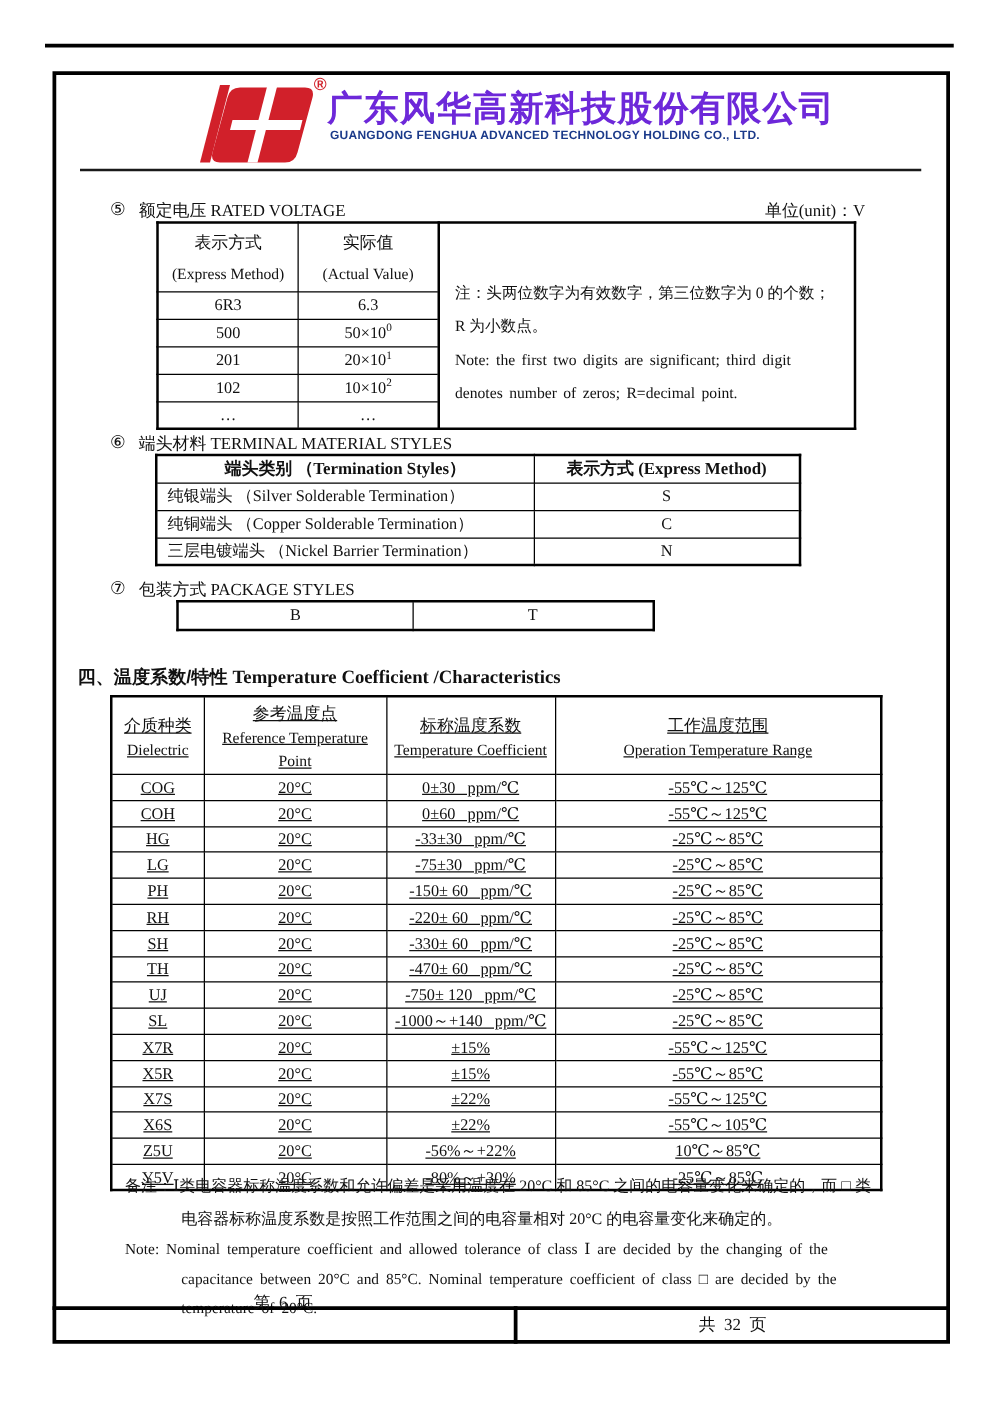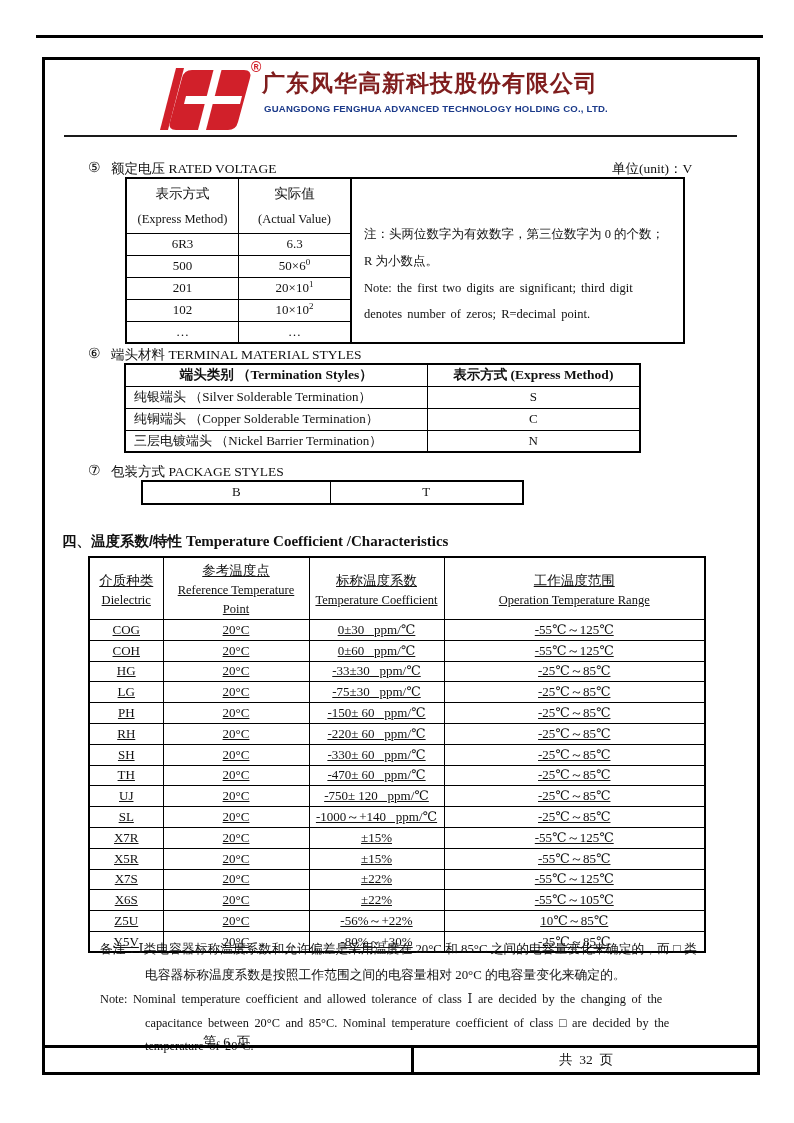--- a/index.html
+++ b/index.html
@@ -6,21 +6,21 @@
   body { background:#fff; font-family:"Liberation Serif","DejaVu Serif",serif; color:#111; }
   .page { position:relative; width:794px; height:1123px; background:#fff; overflow:hidden; }
   .abs { position:absolute; }
 
   .top-line { left:36px; top:35px; width:727px; height:3px; background:#000; }
   .frame { left:42px; top:57px; width:718px; height:1018px; border:3px solid #000; }
 
   
   .logo-svg { left:146px; top:64px; }
   .reg-mark { left:251px; top:59px; font-size:14px; font-weight:bold; color:#d1202a; font-family:"Liberation Sans",sans-serif; }
-  .company-cn { left:262px; top:68px; font-size:23px; font-weight:bold; color:#7f1d1d;
+  .company-cn { left:262px; top:68px; font-size:28px; font-weight:bold; color:#6d28d9;
                 letter-spacing:1px; white-space:nowrap; font-family:"Liberation Sans","DejaVu Sans",sans-serif; }
   .company-en { left:264px; top:103px; font-size:9.6px; font-weight:bold; color:#1b3a8a;
                 letter-spacing:0.2px; white-space:nowrap; font-family:"Liberation Sans","DejaVu Sans",sans-serif; }
   .header-rule { left:64px; top:135px; width:673px; height:2px; background:#1a1a1a; }
 
   .sec-num { font-size:14px; }
   .sec-title { font-size:13.5px; white-space:nowrap; }
 
   table { border-collapse:collapse; table-layout:fixed; }
   td, th { border:1.5px solid #000; font-size:13px; text-align:center; overflow:hidden; font-weight:normal; }
@@ -112,21 +112,21 @@
             <div class="cell-cn">实际值</div>
             <div class="cell-en">(Actual Value)</div>
           </td>
         </tr>
         <tr>
           <td>6R3</td>
           <td><span>6.3</span><sup></sup></td>
         </tr>
         <tr>
           <td>500</td>
-          <td><span>50×6</span><sup>0</sup></td>
+          <td><span>50×10</span><sup>0</sup></td>
         </tr>
         <tr>
           <td>201</td>
           <td><span>20×10</span><sup>1</sup></td>
         </tr>
         <tr>
           <td>102</td>
           <td><span>10×10</span><sup>2</sup></td>
         </tr>
         <tr>

